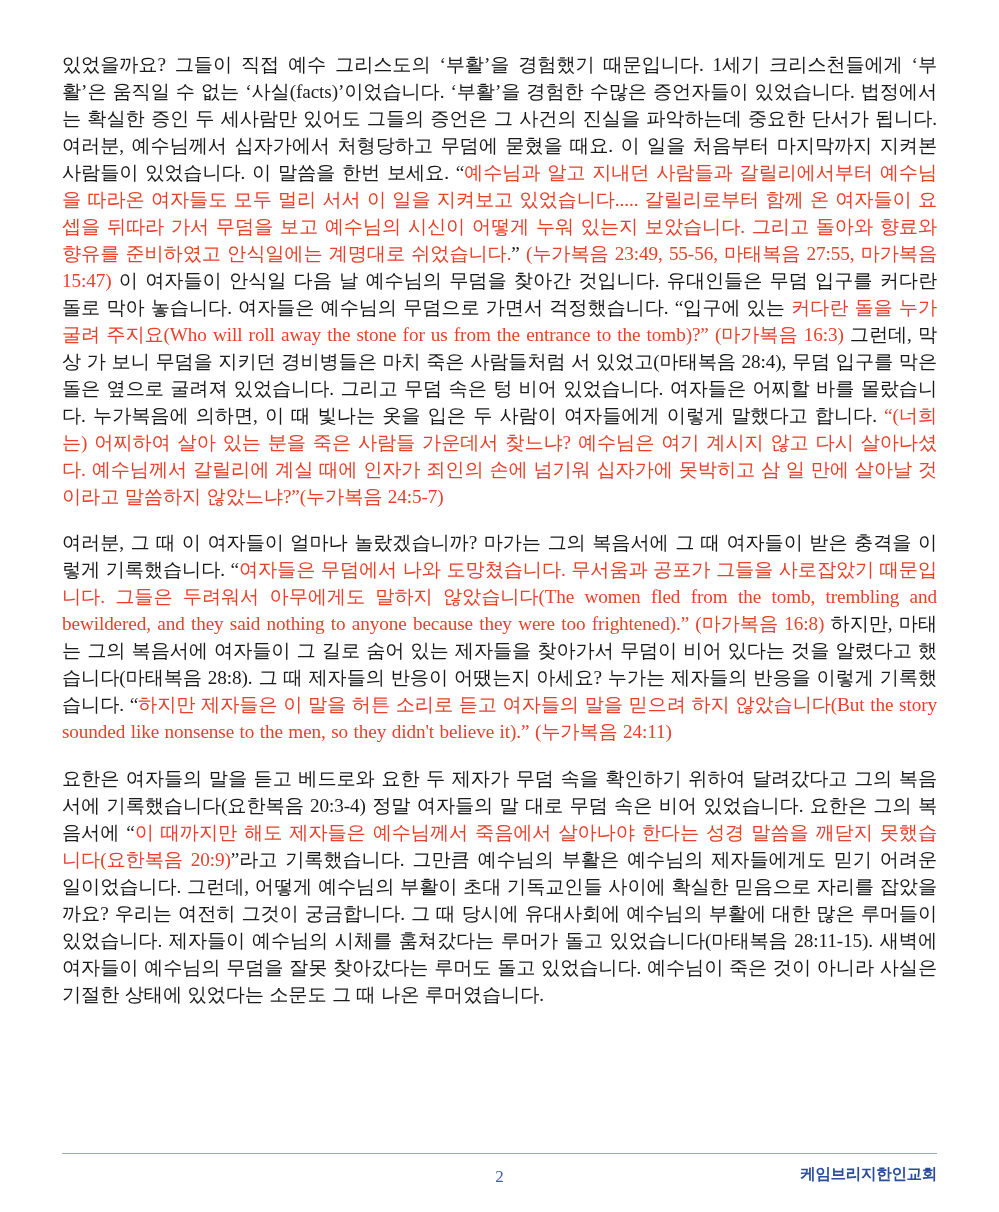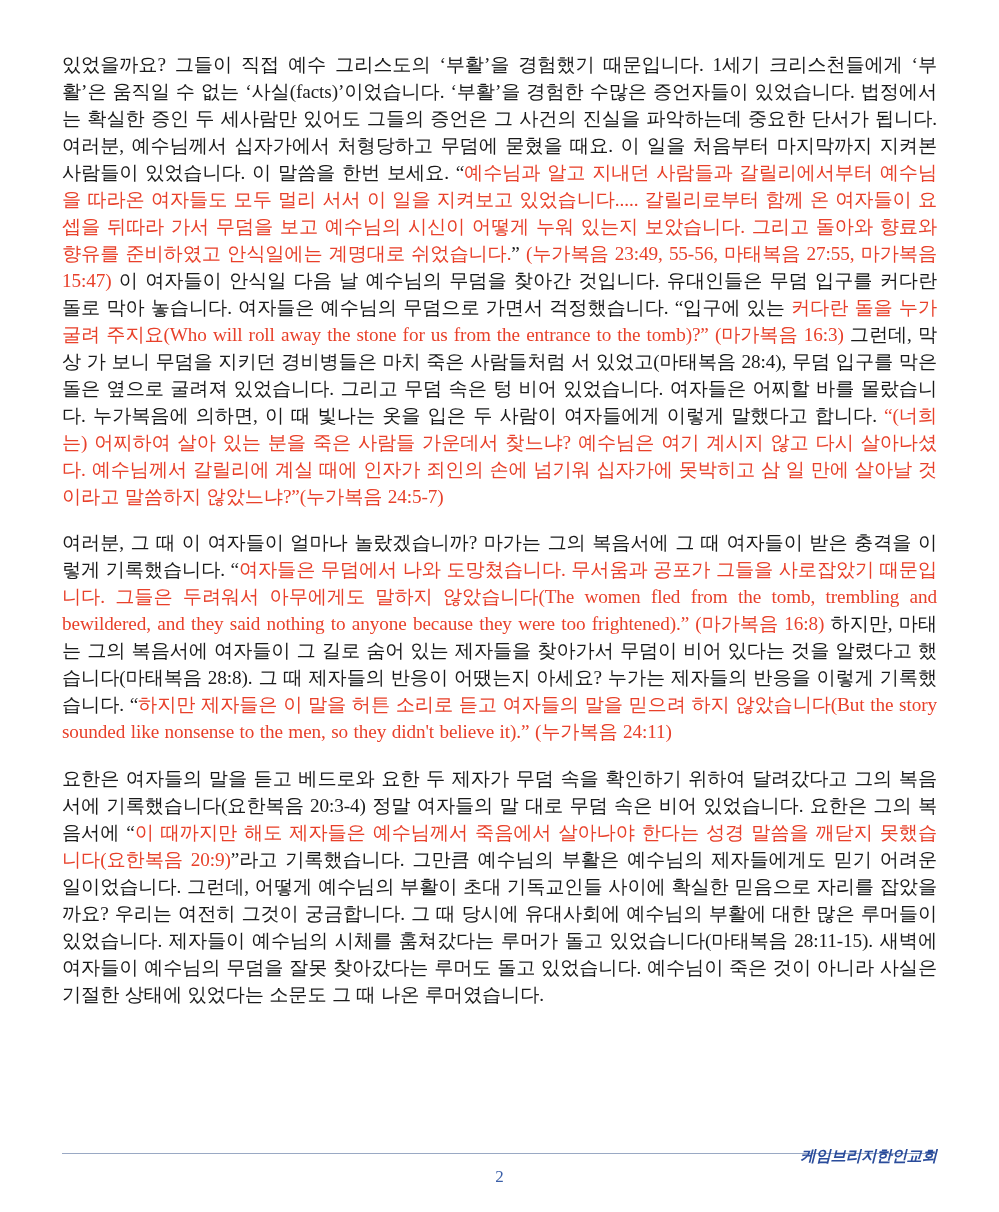--- a/index.html
+++ b/index.html
@@ -52,26 +52,25 @@
     right: 0;
     bottom: 25px;
     text-align: center;
     font-size: 17px;
     color: #3b5fa8;
     font-family: "Liberation Serif", "DejaVu Serif", serif;
   }
   .footer-church {
     position: absolute;
     right: 62px;
-    bottom: 45px;
+    bottom: 27px;
     font-size: 15.5px;
     color: #2a4c9b;
     font-weight: bold;
     letter-spacing: -0.3px;
-    font-style: italic;
   }
 </style>
 </head>
 <body>
 
 <div class="page">
 
   <div class="body-text">
     <p class="para"><span><span>있었을까요? 그들이 직접 예수 그리스도의 ‘부활’을 경험했기 때문입니다. 1세기 크리스천들에게 ‘부활’은 움직일 수 없는 ‘사실(facts)’이었습니다. ‘부활’을 경험한 수많은 증언자들이 있었습니다. 법정에서는 확실한 증인 두 세사람만 있어도 그들의 증언은 그 사건의 진실을 파악하는데 중요한 단서가 됩니다. 여러분, 예수님께서 십자가에서 처형당하고 무덤에 묻혔을 때요. 이 일을 처음부터 마지막까지 지켜본 사람들이 있었습니다. 이 말씀을 한번 보세요. </span><span>“</span><span class="q">예수님과 알고 지내던 사람들과 갈릴리에서부터 예수님을 따라온 여자들도 모두 멀리 서서 이 일을 지켜보고 있었습니다..... 갈릴리로부터 함께 온 여자들이 요셉을 뒤따라 가서 무덤을 보고 예수님의 시신이 어떻게 누워 있는지 보았습니다. 그리고 돌아와 향료와 향유를 준비하였고 안식일에는 계명대로 쉬었습니다.</span><span>” </span><span class="q">(누가복음 23:49, 55-56, 마태복음 27:55, 마가복음 15:47)</span><span> 이 여자들이 안식일 다음 날 예수님의 무덤을 찾아간 것입니다. 유대인들은 무덤 입구를 커다란 돌로 막아 놓습니다. 여자들은 예수님의 무덤으로 가면서 걱정했습니다. “입구에 있는 </span><span class="q">커다란 돌을 누가 굴려 주지요(Who will roll away the stone for us from the entrance to the tomb)?” (마가복음 16:3)</span><span> 그런데, 막상 가 보니 무덤을 지키던 경비병들은 마치 죽은 사람들처럼 서 있었고(마태복음 28:4), 무덤 입구를 막은 돌은 옆으로 굴려져 있었습니다. 그리고 무덤 속은 텅 비어 있었습니다. 여자들은 어찌할 바를 몰랐습니다. 누가복음에 의하면, 이 때 빛나는 옷을 입은 두 사람이 여자들에게 이렇게 말했다고 합니다. </span><span class="q">“(너희는) 어찌하여 살아 있는 분을 죽은 사람들 가운데서 찾느냐? 예수님은 여기 계시지 않고 다시 살아나셨다. 예수님께서 갈릴리에 계실 때에 인자가 죄인의 손에 넘기워 십자가에 못박히고 삼 일 만에 살아날 것이라고 말씀하지 않았느냐?”(누가복음 24:5-7)</span></span></p>
     <p class="para"><span><span>여러분, 그 때 이 여자들이 얼마나 놀랐겠습니까? 마가는 그의 복음서에 그 때 여자들이 받은 충격을 이렇게 기록했습니다. “</span><span class="q">여자들은 무덤에서 나와 도망쳤습니다. 무서움과 공포가 그들을 사로잡았기 때문입니다. 그들은 두려워서 아무에게도 말하지 않았습니다(The women fled from the tomb, trembling and bewildered, and they said nothing to anyone because they were too frightened).” (마가복음 16:8)</span><span> 하지만, 마태는 그의 복음서에 여자들이 그 길로 숨어 있는 제자들을 찾아가서 무덤이 비어 있다는 것을 알렸다고 했습니다(마태복음 28:8). 그 때 제자들의 반응이 어땠는지 아세요? 누가는 제자들의 반응을 이렇게 기록했습니다. “</span><span class="q">하지만 제자들은 이 말을 허튼 소리로 듣고 여자들의 말을 믿으려 하지 않았습니다(But the story sounded like nonsense to the men, so they didn't believe it).” (누가복음 24:11)</span></span></p>

